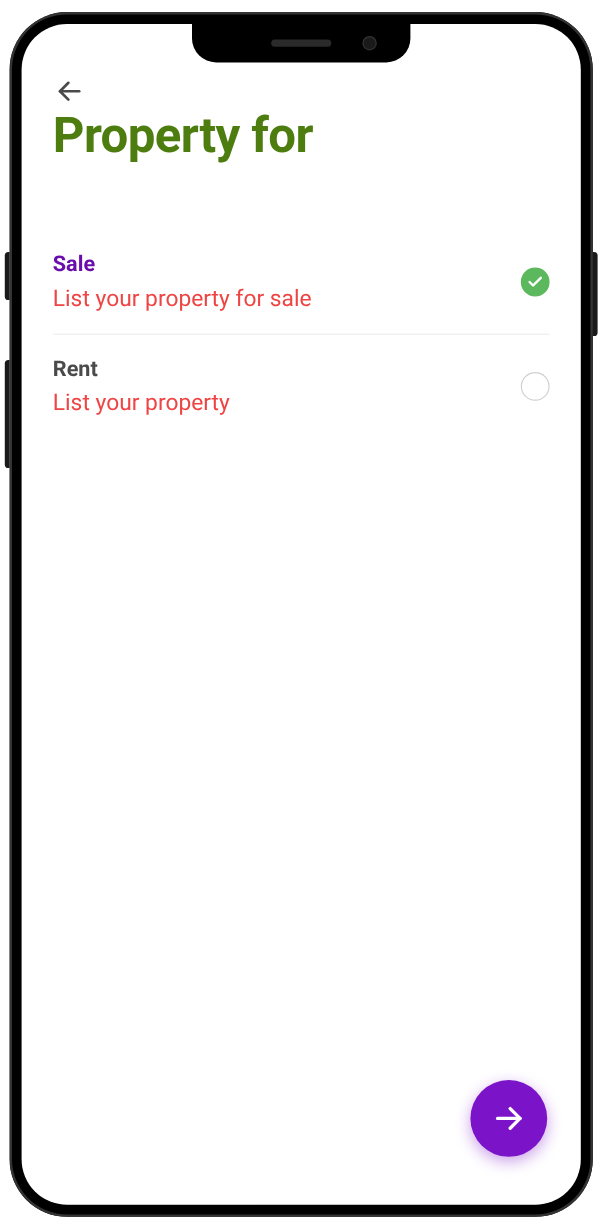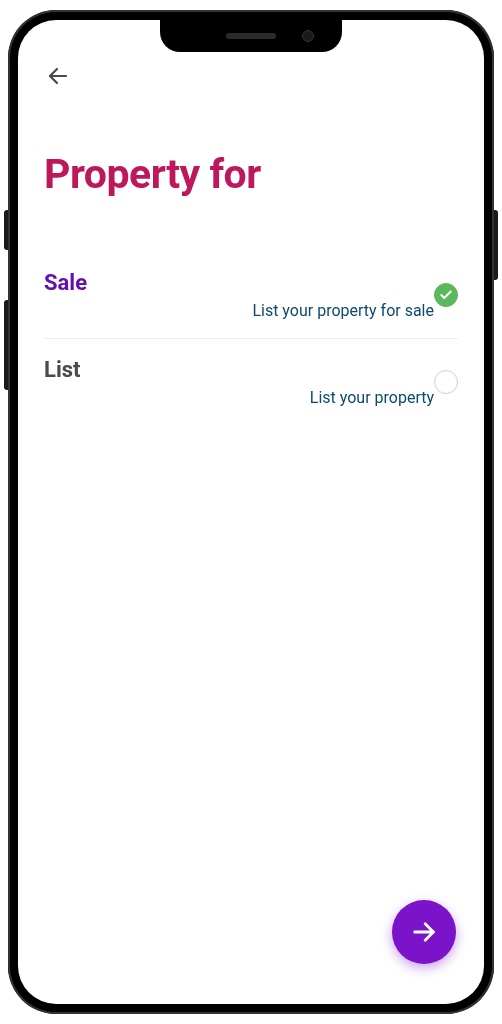--- a/index.html
+++ b/index.html
@@ -96,51 +96,49 @@
     .back-btn {
       width: 28px;
       height: 28px;
       display: flex;
       align-items: center;
       justify-content: center;
       cursor: pointer;
       color: #4a4a4a;
     }
     .page-title {
-      margin-top: 60px;
       font-size: 41px;
       font-weight: 700;
-      color: #be185d;
+      color: #4d7c0f;
       letter-spacing: -0.5px;
     }
     .options {
       margin-top: 54px;
     }
     .option {
       display: flex;
       justify-content: space-between;
       align-items: center;
       padding: 18px 0;
       cursor: pointer;
     }
     .option + .option {
       border-top: 1px solid #eeeeee;
     }
     .opt-text { flex: 1; }
     .opt-title {
-      font-size: 22px;
+      font-size: 18px;
       font-weight: 700;
       color: #4a4a4a;
       margin-bottom: 6px;
     }
     .opt-title.selected { color: #6a0dad; }
     .opt-desc {
-      font-size: 16px;
-      color: #0c4a6e;
-      text-align: right;
+      font-size: 19px;
+      color: #ef4444;
     }
     .radio {
       width: 24px;
       height: 24px;
       border-radius: 50%;
       border: 1.5px solid #d0d0d0;
       flex-shrink: 0;
     }
     .radio.checked {
       background: #5cb85c;
@@ -194,21 +192,21 @@
           </div>
           <div class="radio checked">
             <svg width="14" height="14" viewBox="0 0 24 24" fill="none" stroke="#fff" stroke-width="3.5" stroke-linecap="round" stroke-linejoin="round">
               <polyline points="20 6 9 17 4 12"></polyline>
             </svg>
           </div>
         </div>
 
         <div class="option">
           <div class="opt-text">
-            <div class="opt-title">List</div>
+            <div class="opt-title">Rent</div>
             <div class="opt-desc">List your property</div>
           </div>
           <div class="radio"></div>
         </div>
 
       </div>
 
       <div class="next-fab">
         <svg width="28" height="28" viewBox="0 0 24 24" fill="none" stroke="#fff" stroke-width="2.4" stroke-linecap="round" stroke-linejoin="round">
           <line x1="4" y1="12" x2="20" y2="12"></line>

